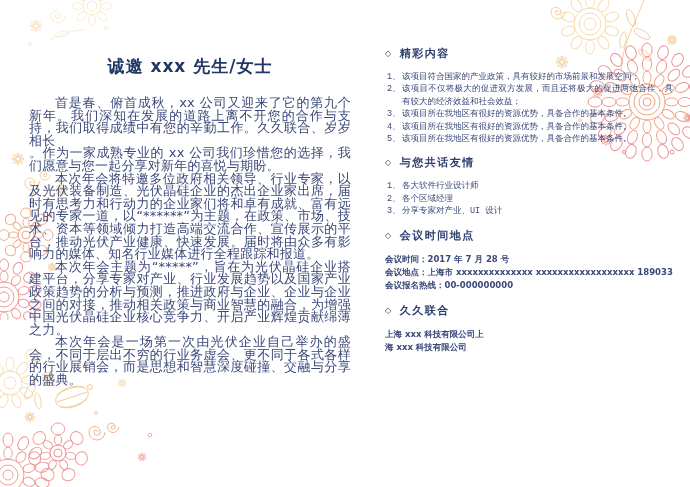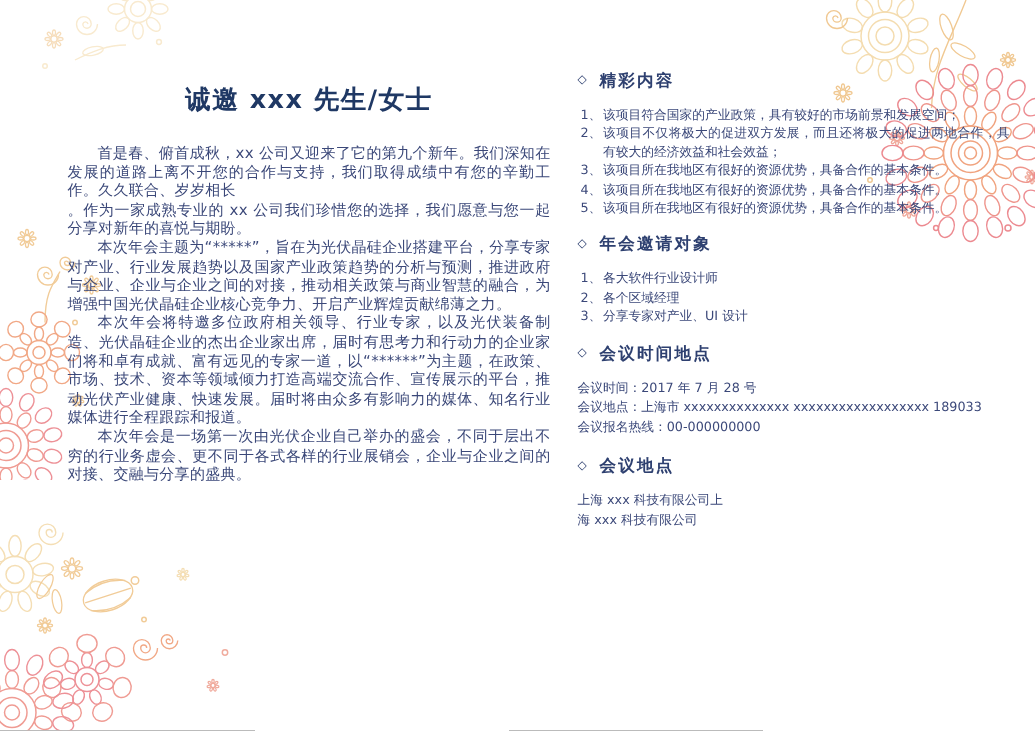--- a/index.html
+++ b/index.html
@@ -6,48 +6,49 @@
   .page{
     position:relative;width:690px;height:487px;background:#ffffff;
     overflow:hidden;font-family:"DejaVu Sans",sans-serif;margin:0 auto;
   }
   .deco{position:absolute;z-index:1;pointer-events:none;}
   #deco-tl{left:0;top:0;opacity:.55;}
   #deco-tr{right:0;top:0;opacity:.9;}
   #deco-l{left:0;top:145px;opacity:.85;}
   #deco-bl{left:0;top:325px;opacity:.85;}
 
-  .left-col{position:absolute;left:45px;top:55px;width:322px;z-index:2;}
+  .left-col{position:absolute;left:29px;top:55px;width:322px;z-index:2;}
   .title{
     text-align:center;color:var(--title-color,#1f3864);
     font-size:17px;font-weight:bold;letter-spacing:1px;margin:0 0 19px 0;
   }
   .body p{
-    font-size:10px;line-height:12.6px;color:var(--body-color,#3b4879);
+    font-size:13px;line-height:12.6px;color:var(--body-color,#3b4879);
     margin:0;text-align:justify;letter-spacing:.2px;
   }
   .body p.indent{text-indent:2em;}
 
   .right-col{position:absolute;left:385px;top:46px;width:288px;z-index:2;}
   .section{margin-bottom:10px;}
   .section h3{
     margin:0 0 10px 0;display:flex;align-items:center;gap:7px;
     font-size:11px;font-weight:bold;letter-spacing:1.5px;
     color:var(--heading-color,#2e4070);
   }
   .diamond{font-size:8px;font-weight:normal;transform:translateY(-.5px);}
   .section ol{margin:0 0 0 2px;padding:0;list-style:none;counter-reset:li;}
   .section ol li{
     counter-increment:li;position:relative;padding-left:15px;
     font-size:8.5px;line-height:12.4px;color:var(--body-color,#3b4879);
     text-align:justify;
+    font-family:Liberation Mono, monospace;
   }
   .section ol li::before{content:counter(li) "、";position:absolute;left:0;}
   .meta-line{
-    margin:0;font-size:8.5px;line-height:13.4px;color:var(--body-color,#3b4879);
+    margin:0;font-size:8.5px;line-height:13.4px;color:var(--body-color,#3b4879);font-weight:bold;
   }
   .org-lines{max-width:101px;}
 </style>
 </head>
 <body>
 
 <div class="page">
 
   <svg id="deco-tl" class="deco" width="130" height="62" viewBox="0 0 130 62">
       <path d="M 65 16 A 7.0 7.0 0 0 1 51.0 16 A 4.9 4.9 0 0 1 60.8 16 A 2.8 2.8 0 0 1 55.2 16 A 1.8 1.8 0 0 1 58.7 16" fill="none" stroke="#f3d9a8" stroke-width="0.9"></path>
@@ -374,23 +375,23 @@
       <ellipse cx="142" cy="129.2" rx="0.8" ry="1.2" transform="rotate(308.6 142 132)" fill="none" stroke="#ee9e8e" stroke-width="0.85"></ellipse>
       <circle cx="96" cy="88" r="1.5" fill="none" stroke="#efc387" stroke-width="1"></circle>
       <circle cx="150" cy="110" r="1.8" fill="none" stroke="#ee9e8e" stroke-width="1"></circle>
     </svg>
 
   <div class="left-col">
     <h1 class="title">诚邀 xxx 先生/女士</h1>
     <div class="body">
       <p class="indent">首是春、俯首成秋，xx 公司又迎来了它的第九个新年。我们深知在发展的道路上离不开您的合作与支持，我们取得成绩中有您的辛勤工作。久久联合、岁岁相长</p>
       <p>。作为一家成熟专业的 xx 公司我们珍惜您的选择，我们愿意与您一起分享对新年的喜悦与期盼。</p>
+      <p class="indent">本次年会将特邀多位政府相关领导、行业专家，以及光伏装备制造、光伏晶硅企业的杰出企业家出席，届时有思考力和行动力的企业家们将和卓有成就、富有远见的专家一道，以“******”为主题，在政策、市场、技术、资本等领域倾力打造高端交流合作、宣传展示的平台，推动光伏产业健康、快速发展。届时将由众多有影响力的媒体、知名行业媒体进行全程跟踪和报道。</p>
       <p class="indent">本次年会主题为“*****”，旨在为光伏晶硅企业搭建平台，分享专家对产业、行业发展趋势以及国家产业政策趋势的分析与预测，推进政府与企业、企业与企业之间的对接，推动相关政策与商业智慧的融合，为增强中国光伏晶硅企业核心竞争力、开启产业辉煌贡献绵薄之力。</p>
-      <p class="indent">本次年会将特邀多位政府相关领导、行业专家，以及光伏装备制造、光伏晶硅企业的杰出企业家出席，届时有思考力和行动力的企业家们将和卓有成就、富有远见的专家一道，以“******”为主题，在政策、市场、技术、资本等领域倾力打造高端交流合作、宣传展示的平台，推动光伏产业健康、快速发展。届时将由众多有影响力的媒体、知名行业媒体进行全程跟踪和报道。</p>
-      <p class="indent">本次年会是一场第一次由光伏企业自己举办的盛会，不同于层出不穷的行业务虚会、更不同于各式各样的行业展销会，企业与企业之间的对接、交融与分享的盛典。</p>
+      <p class="indent">本次年会是一场第一次由光伏企业自己举办的盛会，不同于层出不穷的行业务虚会、更不同于各式各样的行业展销会，而是思想和智慧深度碰撞、交融与分享的盛典。</p>
     </div>
   </div>
 
   <div class="right-col">
 
     <div class="section">
       <h3>
         <span class="diamond">◇</span>
         <span>精彩内容</span>
       </h3>
@@ -399,21 +400,21 @@
         <li>该项目不仅将极大的促进双方发展，而且还将极大的促进两地合作，具有较大的经济效益和社会效益；</li>
         <li>该项目所在我地区有很好的资源优势，具备合作的基本条件。</li>
         <li>该项目所在我地区有很好的资源优势，具备合作的基本条件。</li>
         <li>该项目所在我地区有很好的资源优势，具备合作的基本条件。</li>
       </ol>
     </div>
 
     <div class="section">
       <h3>
         <span class="diamond">◇</span>
-        <span>年会邀请对象</span>
+        <span>与您共话友情</span>
       </h3>
       <ol>
         <li>各大软件行业设计师</li>
         <li>各个区域经理</li>
         <li>分享专家对产业、UI 设计</li>
       </ol>
     </div>
 
     <div class="section">
       <h3>
@@ -421,19 +422,19 @@
         <span>会议时间地点</span>
       </h3>
       <p class="meta-line">会议时间：2017 年 7 月 28 号</p>
       <p class="meta-line">会议地点：上海市 xxxxxxxxxxxxxx xxxxxxxxxxxxxxxxxx 189033</p>
       <p class="meta-line">会议报名热线：00-000000000</p>
     </div>
 
     <div class="section">
       <h3>
         <span class="diamond">◇</span>
-        <span>会议地点</span>
+        <span>久久联合</span>
       </h3>
       <p class="meta-line org-lines">上海 xxx 科技有限公司上海 xxx 科技有限公司</p>
     </div>
 
   </div>
 </div>
 
 </body></html>

